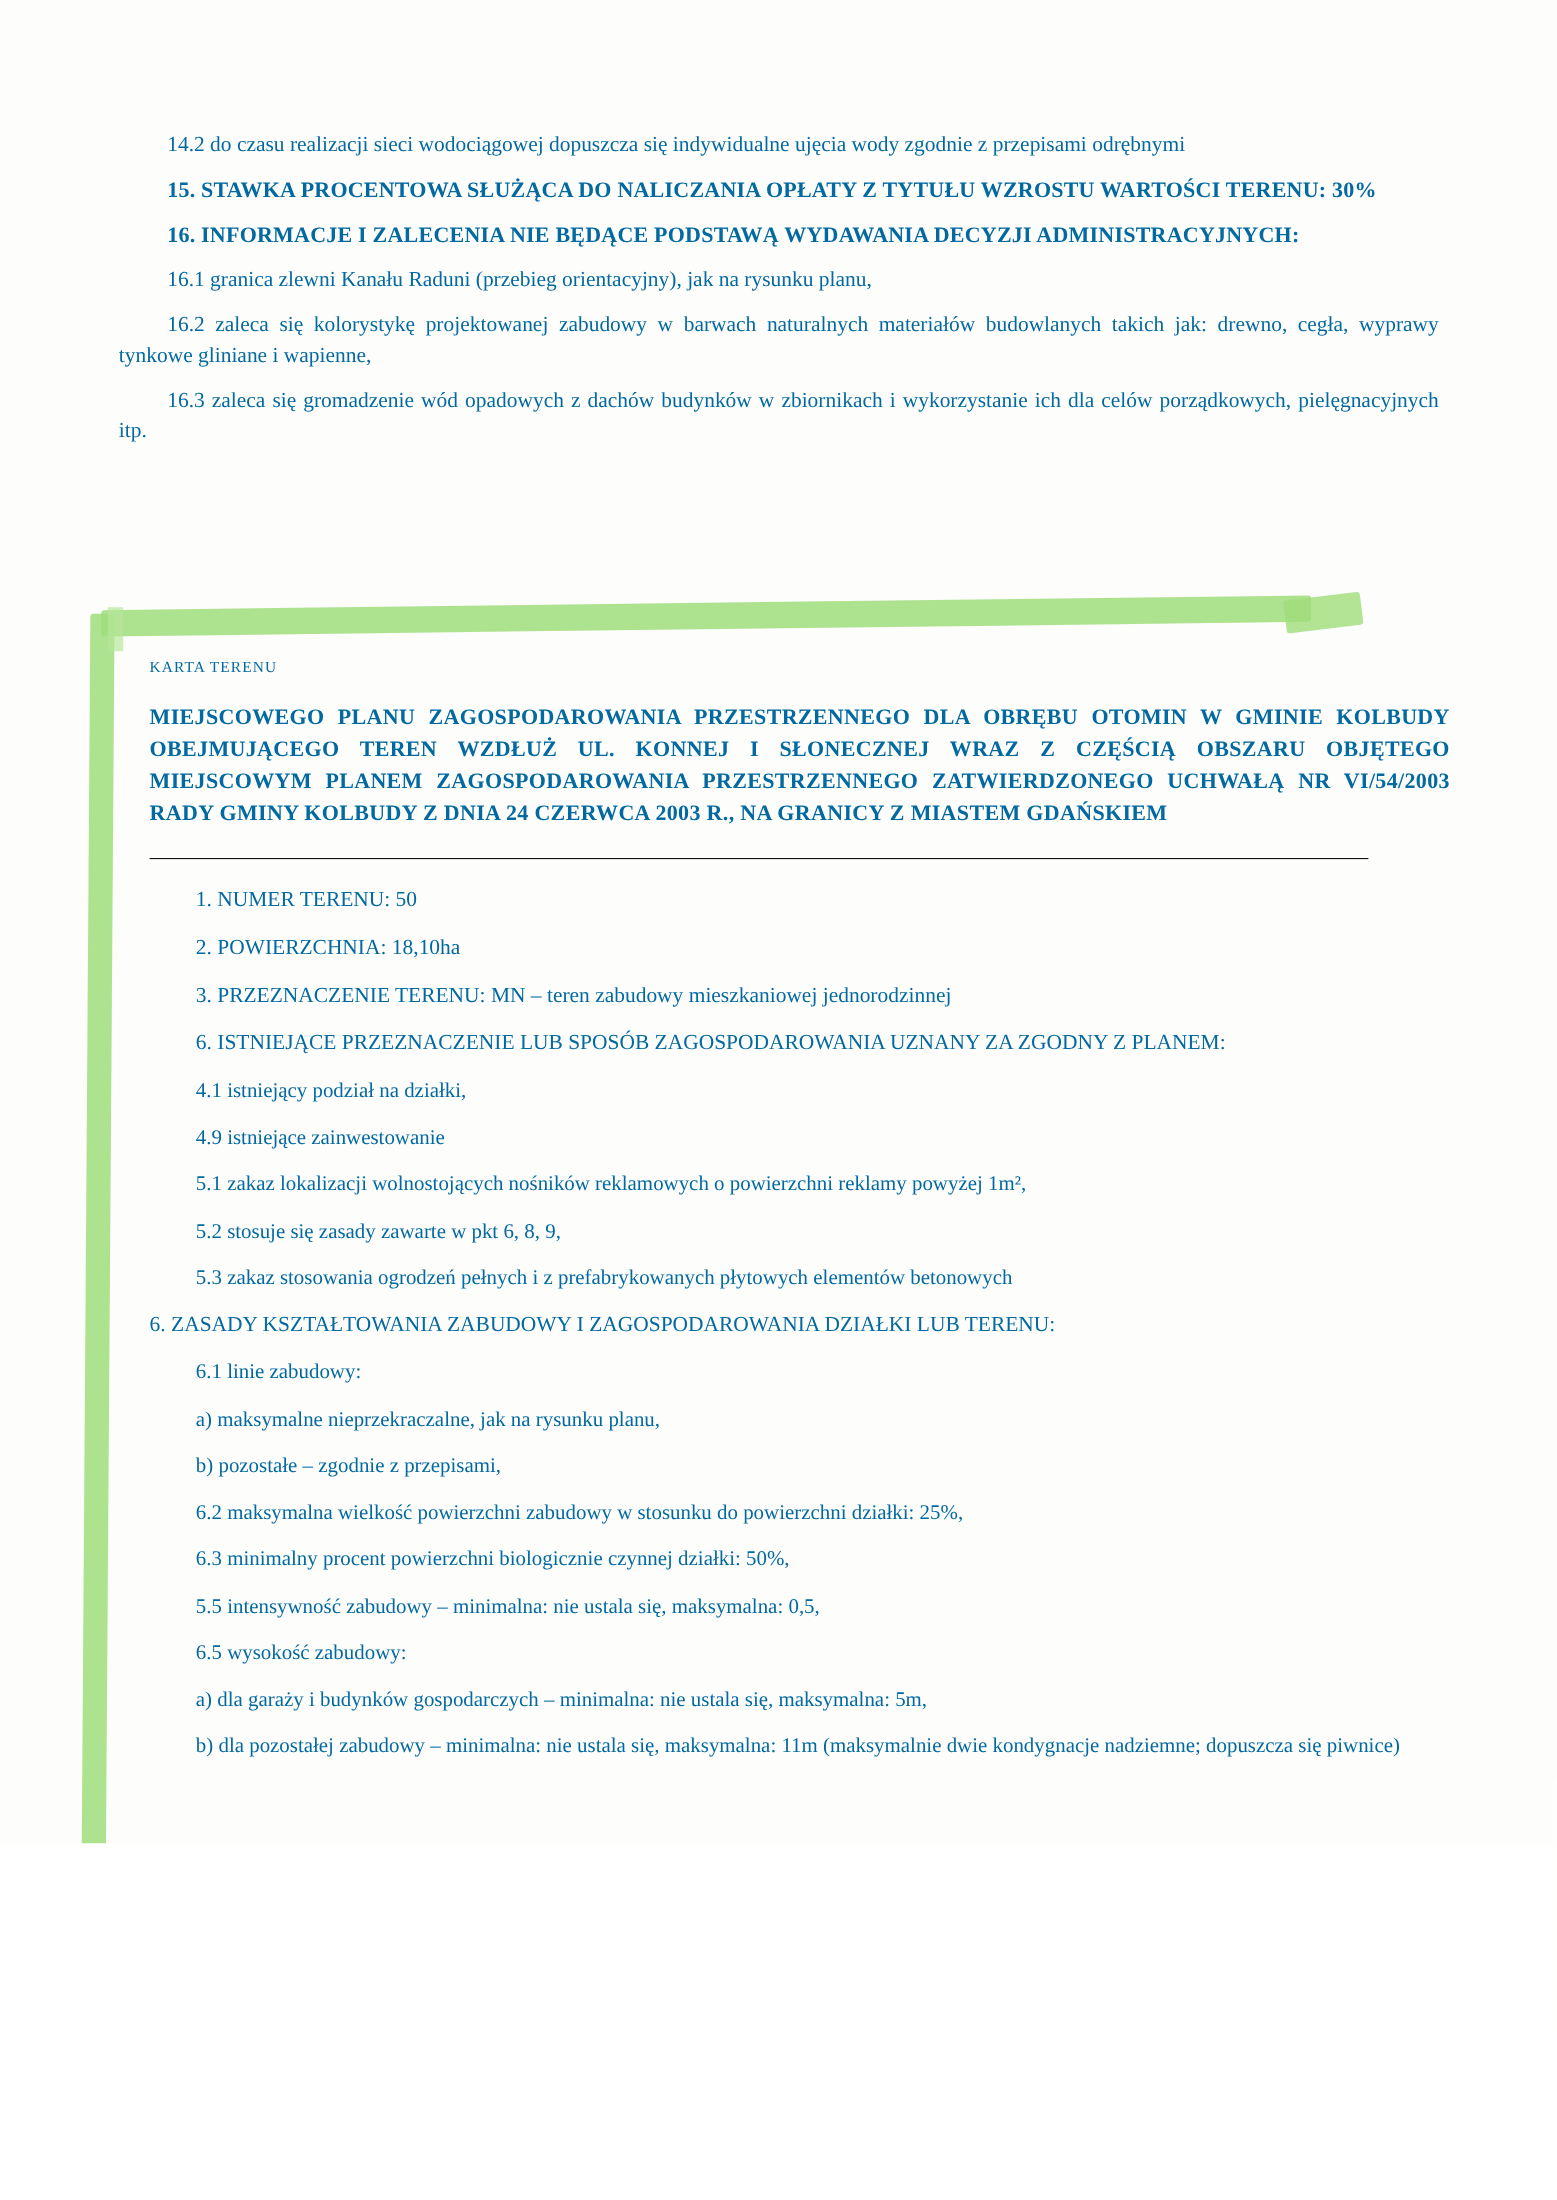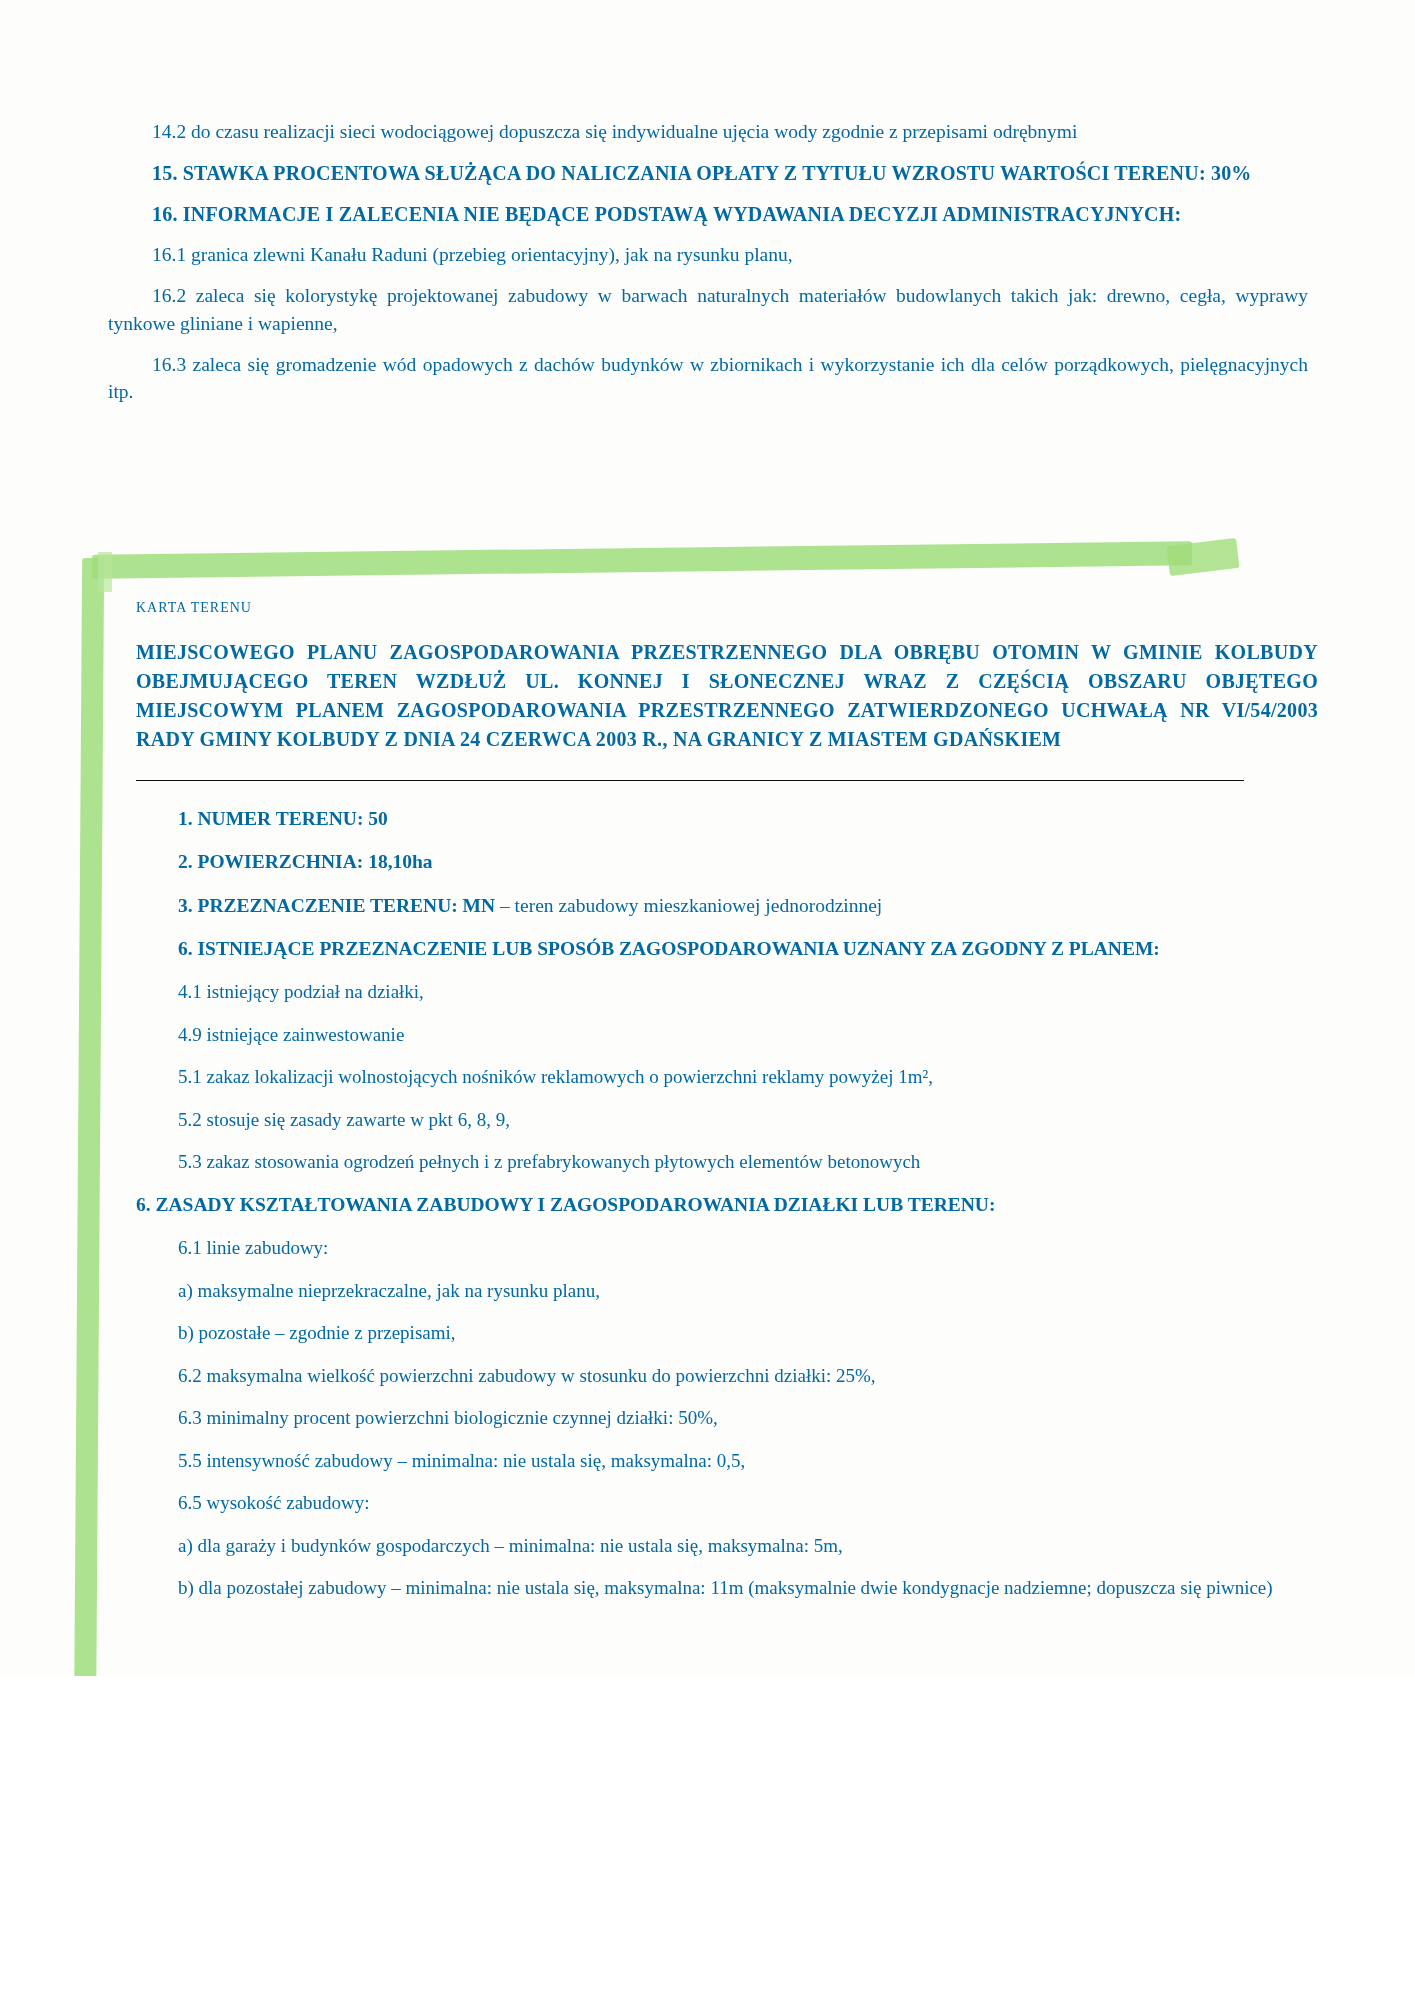--- a/index.html
+++ b/index.html
@@ -116,21 +116,21 @@
   .item {
     font-size: 19.5px;
     line-height: 1.45;
     margin: 0 0 15px 0;
     text-align: justify;
   }
   .item.ind {
     text-indent: 42px;
   }
   .item .lead {
-    font-weight: bold;
+    font-weight: normal;
   }
   .sub {
     font-size: 19px;
     line-height: 1.45;
     margin: 0 0 15px 0;
     text-indent: 42px;
     text-align: justify;
   }
 
   

